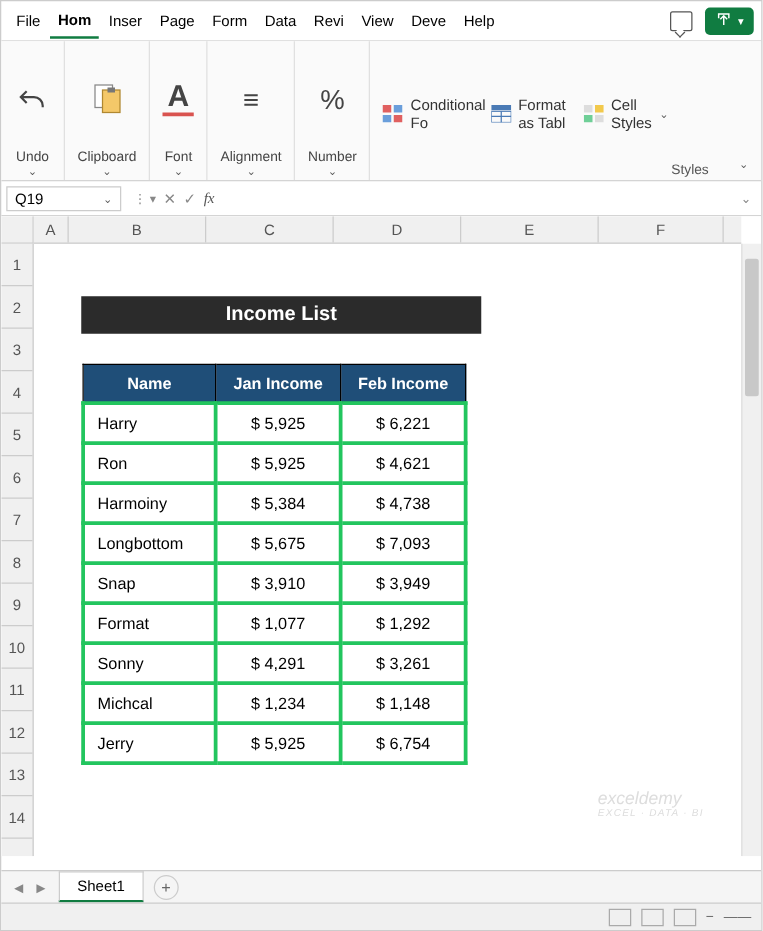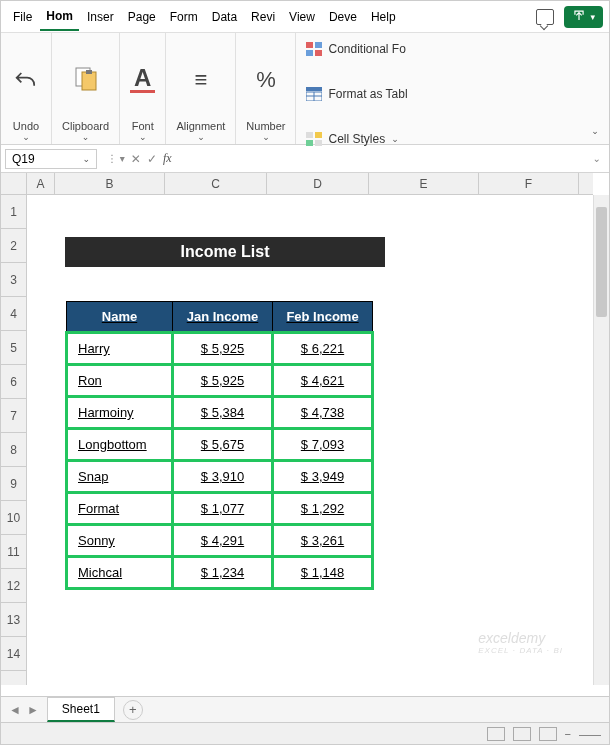--- a/index.html
+++ b/index.html
@@ -14,21 +14,21 @@
 .menubar .comment-icon::after { content: ""; position: absolute; bottom: -5px; left: 4px; width: 5px; height: 5px; border-right: 1.2px solid #555; border-bottom: 1.2px solid #555; transform: rotate(45deg); background: #fff; }
 .share-btn { background: #107c41; color: #fff; border-radius: 4px; padding: 4px 8px; display: flex; align-items: center; gap: 4px; font-size: 12px; }
 .share-btn svg { width: 14px; height: 14px; fill: #fff; }
 .share-btn .chev { font-size: 9px; }
 
 
 .ribbon { display: flex; height: 112px; border-bottom: 1px solid #d4d4d4; background: #fafafa; }
 .rgroup { display: flex; flex-direction: column; align-items: center; justify-content: space-between; padding: 6px 10px 2px; border-right: 1px solid #e0e0e0; font-size: 11px; color: #444; }
 .rgroup .icons { display: flex; flex-direction: column; align-items: center; gap: 2px; flex: 1; justify-content: center; }
 .chev-down { font-size: 9px; color: #555; }
-.styles-group { flex: 1; display: flex; flex-direction: column; padding: 6px 8px 2px; font-size: 12px; color: #333; gap: 25px; }
+.styles-group { flex: 1; display: flex; flex-direction: row; padding: 6px 8px 2px; font-size: 12px; color: #333; }
 .styles-row { display: flex; align-items: center; gap: 6px; padding: 3px 2px; cursor: pointer; }
 .styles-row .mini { width: 16px; height: 14px; display: inline-flex; align-items: center; justify-content: center; }
 .styles-group .bottom { margin-top: auto; text-align: right; font-size: 11px; color: #555; padding-right: 6px; }
 .ribbon-collapse { width: 28px; display: flex; align-items: flex-end; justify-content: center; padding-bottom: 8px; }
 
 
 .fbar { display: flex; align-items: center; height: 28px; border-bottom: 1px solid #d4d4d4; font-size: 12px; }
 .namebox { width: 92px; border: 1px solid #ccc; margin: 2px 4px; padding: 2px 6px; display: flex; align-items: center; justify-content: space-between; background: #fff; }
 .fbar .fx-controls { display: flex; align-items: center; gap: 6px; padding: 0 6px; color: #888; }
 .fbar .fx-sym { font-style: italic; font-family: "Times New Roman", serif; color: #555; }
@@ -39,21 +39,21 @@
 .grid-wrap { position: relative; height: 512px; overflow: hidden; background: #fff; }
 .corner { position: absolute; top: 0; left: 0; width: 26px; height: 22px; background: #f0f0f0; border-right: 1px solid #ccc; border-bottom: 1px solid #ccc; }
 .colheads { position: absolute; top: 0; left: 26px; right: 16px; height: 22px; display: flex; background: #f0f0f0; border-bottom: 1px solid #ccc; }
 .colheads div { border-right: 1px solid #ccc; text-align: center; font-size: 12px; color: #555; line-height: 22px; }
 .rowheads { position: absolute; top: 22px; left: 0; width: 26px; bottom: 0; background: #f0f0f0; border-right: 1px solid #ccc; }
 .rowheads div { height: 34px; border-bottom: 1px solid #ccc; text-align: center; font-size: 12px; color: #555; line-height: 34px; }
 .cells { position: absolute; top: 22px; left: 26px; right: 16px; bottom: 0; }
 
 
 .title-band { position: absolute; top: 42px; left: 38px; width: 320px; height: 30px; background: #2b2b2b; color: #fff; font-weight: 700; font-size: 16px; display: flex; align-items: center; justify-content: center; }
-.datatable { position: absolute; top: 106px; left: 38px; border-collapse: collapse; font-size: 13px; text-decoration: underline; }
+.datatable { position: absolute; top: 96px; left: 38px; border-collapse: collapse; font-size: 13px; }
 .datatable th { background: #1f4e78; color: #fff; font-weight: 700; padding: 7px 10px; border: 1px solid #000; text-align: center; }
 .datatable td { border: 3px solid #22c55e; padding: 7px 10px; height: 20px; }
 .datatable td.num { text-align: center; }
 .col-name { width: 106px; }
 .col-inc { width: 100px; }
 
 .watermark { position: absolute; right: 30px; bottom: 30px; font-size: 14px; color: #ddd; font-style: italic; pointer-events: none; }
 .watermark .sub { font-size: 8px; letter-spacing: 1px; display: block; }
 
 
@@ -270,20 +270,25 @@
           <tr>
             <td>Sonny</td>
             <td class="num">$ 4,291</td>
             <td class="num">$ 3,261</td>
           </tr>
           <tr>
             <td>Michcal</td>
             <td class="num">$ 1,234</td>
             <td class="num">$ 1,148</td>
           </tr>
+          <tr>
+            <td>Jerry</td>
+            <td class="num">$ 5,925</td>
+            <td class="num">$ 6,754</td>
+          </tr>
         </tbody>
     </table>
     <div class="watermark">
       <span>exceldemy</span>
       <span class="sub">EXCEL · DATA · BI</span>
     </div>
   </div>
   <div class="vscroll">
       <div class="thumb"></div>
     </div>

